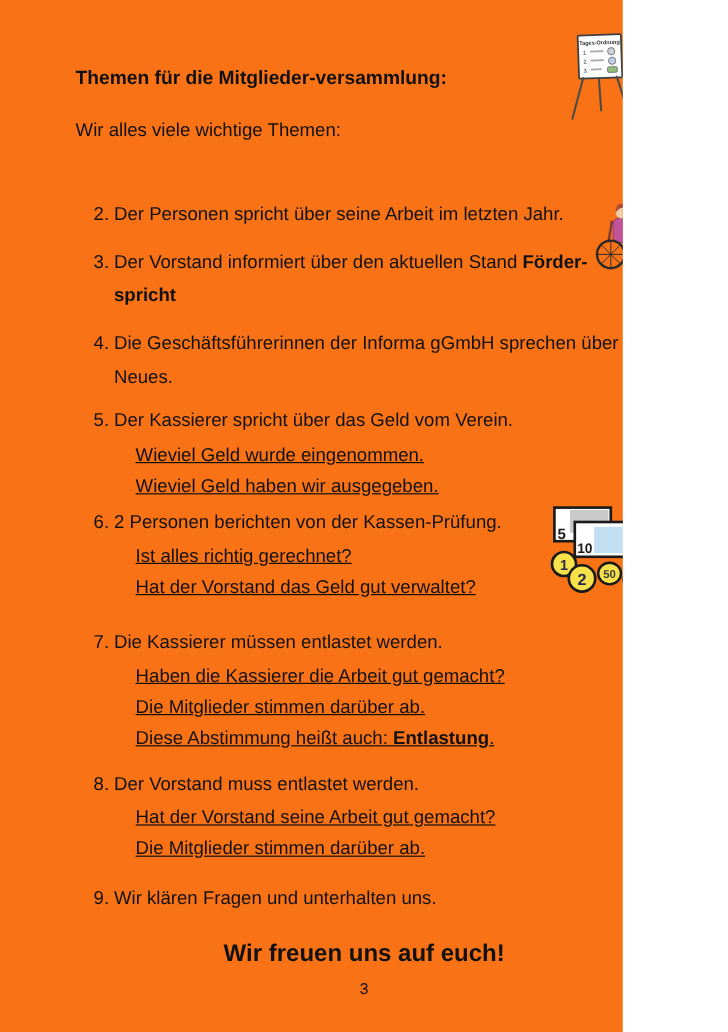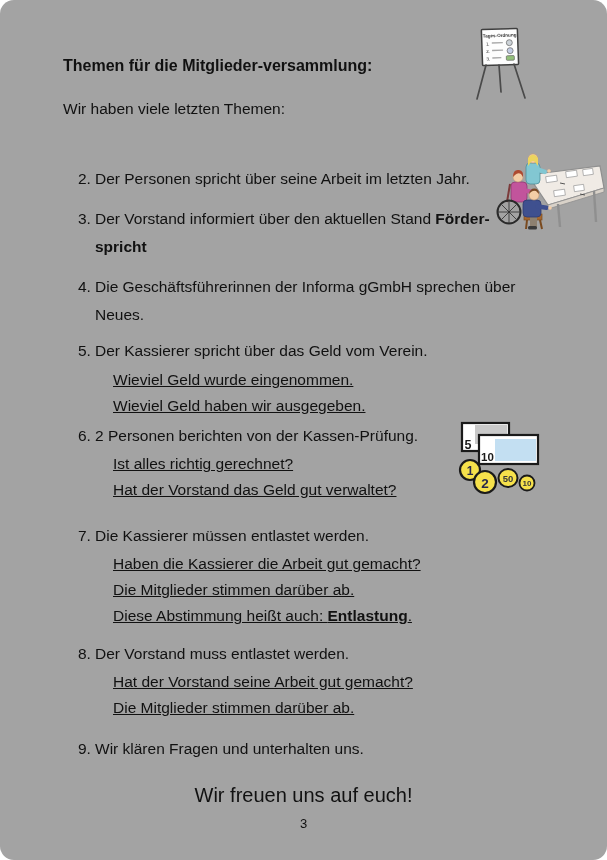--- a/index.html
+++ b/index.html
@@ -1,40 +1,39 @@
 <!DOCTYPE html>
 <html><head>
 <meta charset="utf-8">
 <style>
   html,body { margin:0; padding:0; background:#ffffff; }
   .page {
-    position:relative; width:607px; height:860px; background:#a3a3a3;
+    position:relative; width:519px; height:860px; background:#f97316;
     font-family:"Liberation Sans","DejaVu Sans",sans-serif; color:#111;
     overflow:hidden;
-    border-radius:14px;
   }
   .line { position:absolute; white-space:nowrap; font-size:15.5px; line-height:18px; }
   .title { left:63px; font-weight:bold; font-size:16px; }
   .intro { left:63px; }
   .item  { left:78px; }
   .cont  { left:95px; }
   .sub   { left:113px;text-decoration:underline; }
   .num   { display:inline-block; width:17px; }
   .b     { font-weight:bold; }
-  .closing { left:0; width:607px; text-align:center; font-weight:normal; font-size:20px; }
+  .closing { left:0; width:607px; text-align:center; font-weight:bold; font-size:20px; }
   .pagenum { left:0; width:607px; text-align:center; font-size:13px; }
   .illu { position:absolute; }
 </style>
 </head>
 <body>
 
 <div class="page">
 
   <div class="line title" style="top:57px">Themen für die Mitglieder-versammlung:</div>
-  <div class="line intro" style="top:100px">Wir haben viele letzten Themen:</div>
+  <div class="line intro" style="top:100px">Wir alles viele wichtige Themen:</div>
 
 
   <div class="line item" style="top:170px"><span class="num">2.</span><span>Der Personen spricht über seine Arbeit im letzten Jahr.</span></div>
 
   <div class="line item" style="top:210px"><span class="num">3.</span><span>Der Vorstand informiert über den aktuellen Stand </span><span class="b">Förder-</span></div>
   <div class="line cont b" style="top:238px">spricht</div>
 
   <div class="line item" style="top:278px"><span class="num">4.</span><span>Die Geschäftsführerinnen der Informa gGmbH sprechen über</span></div>
   <div class="line cont" style="top:306px">Neues.</div>
 

